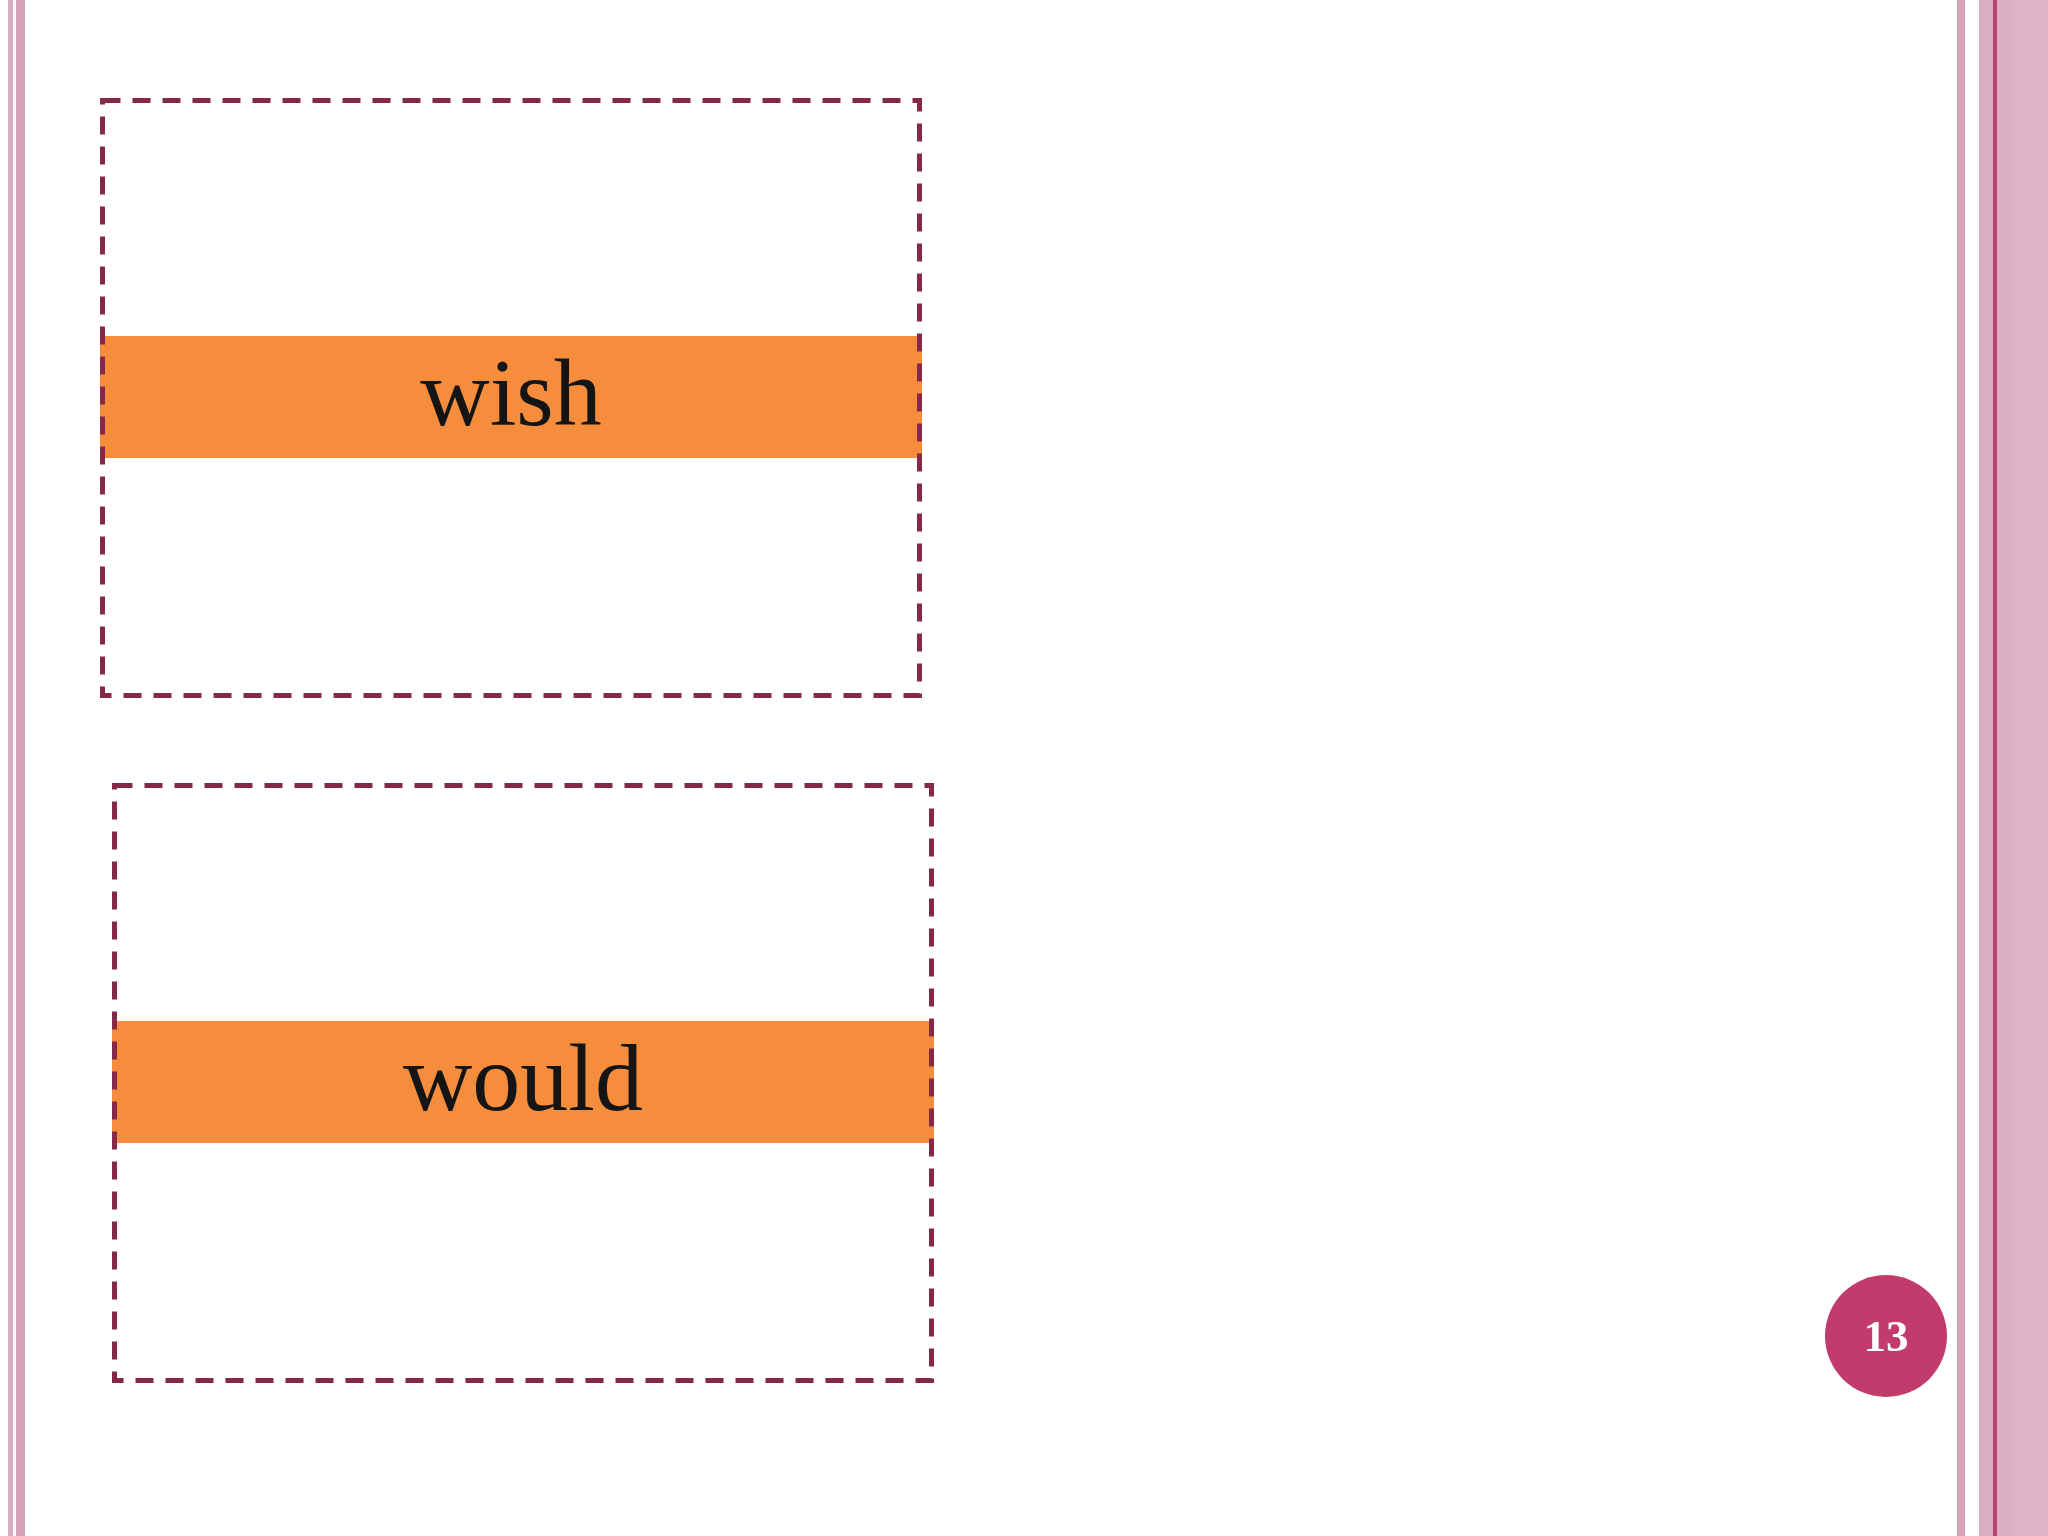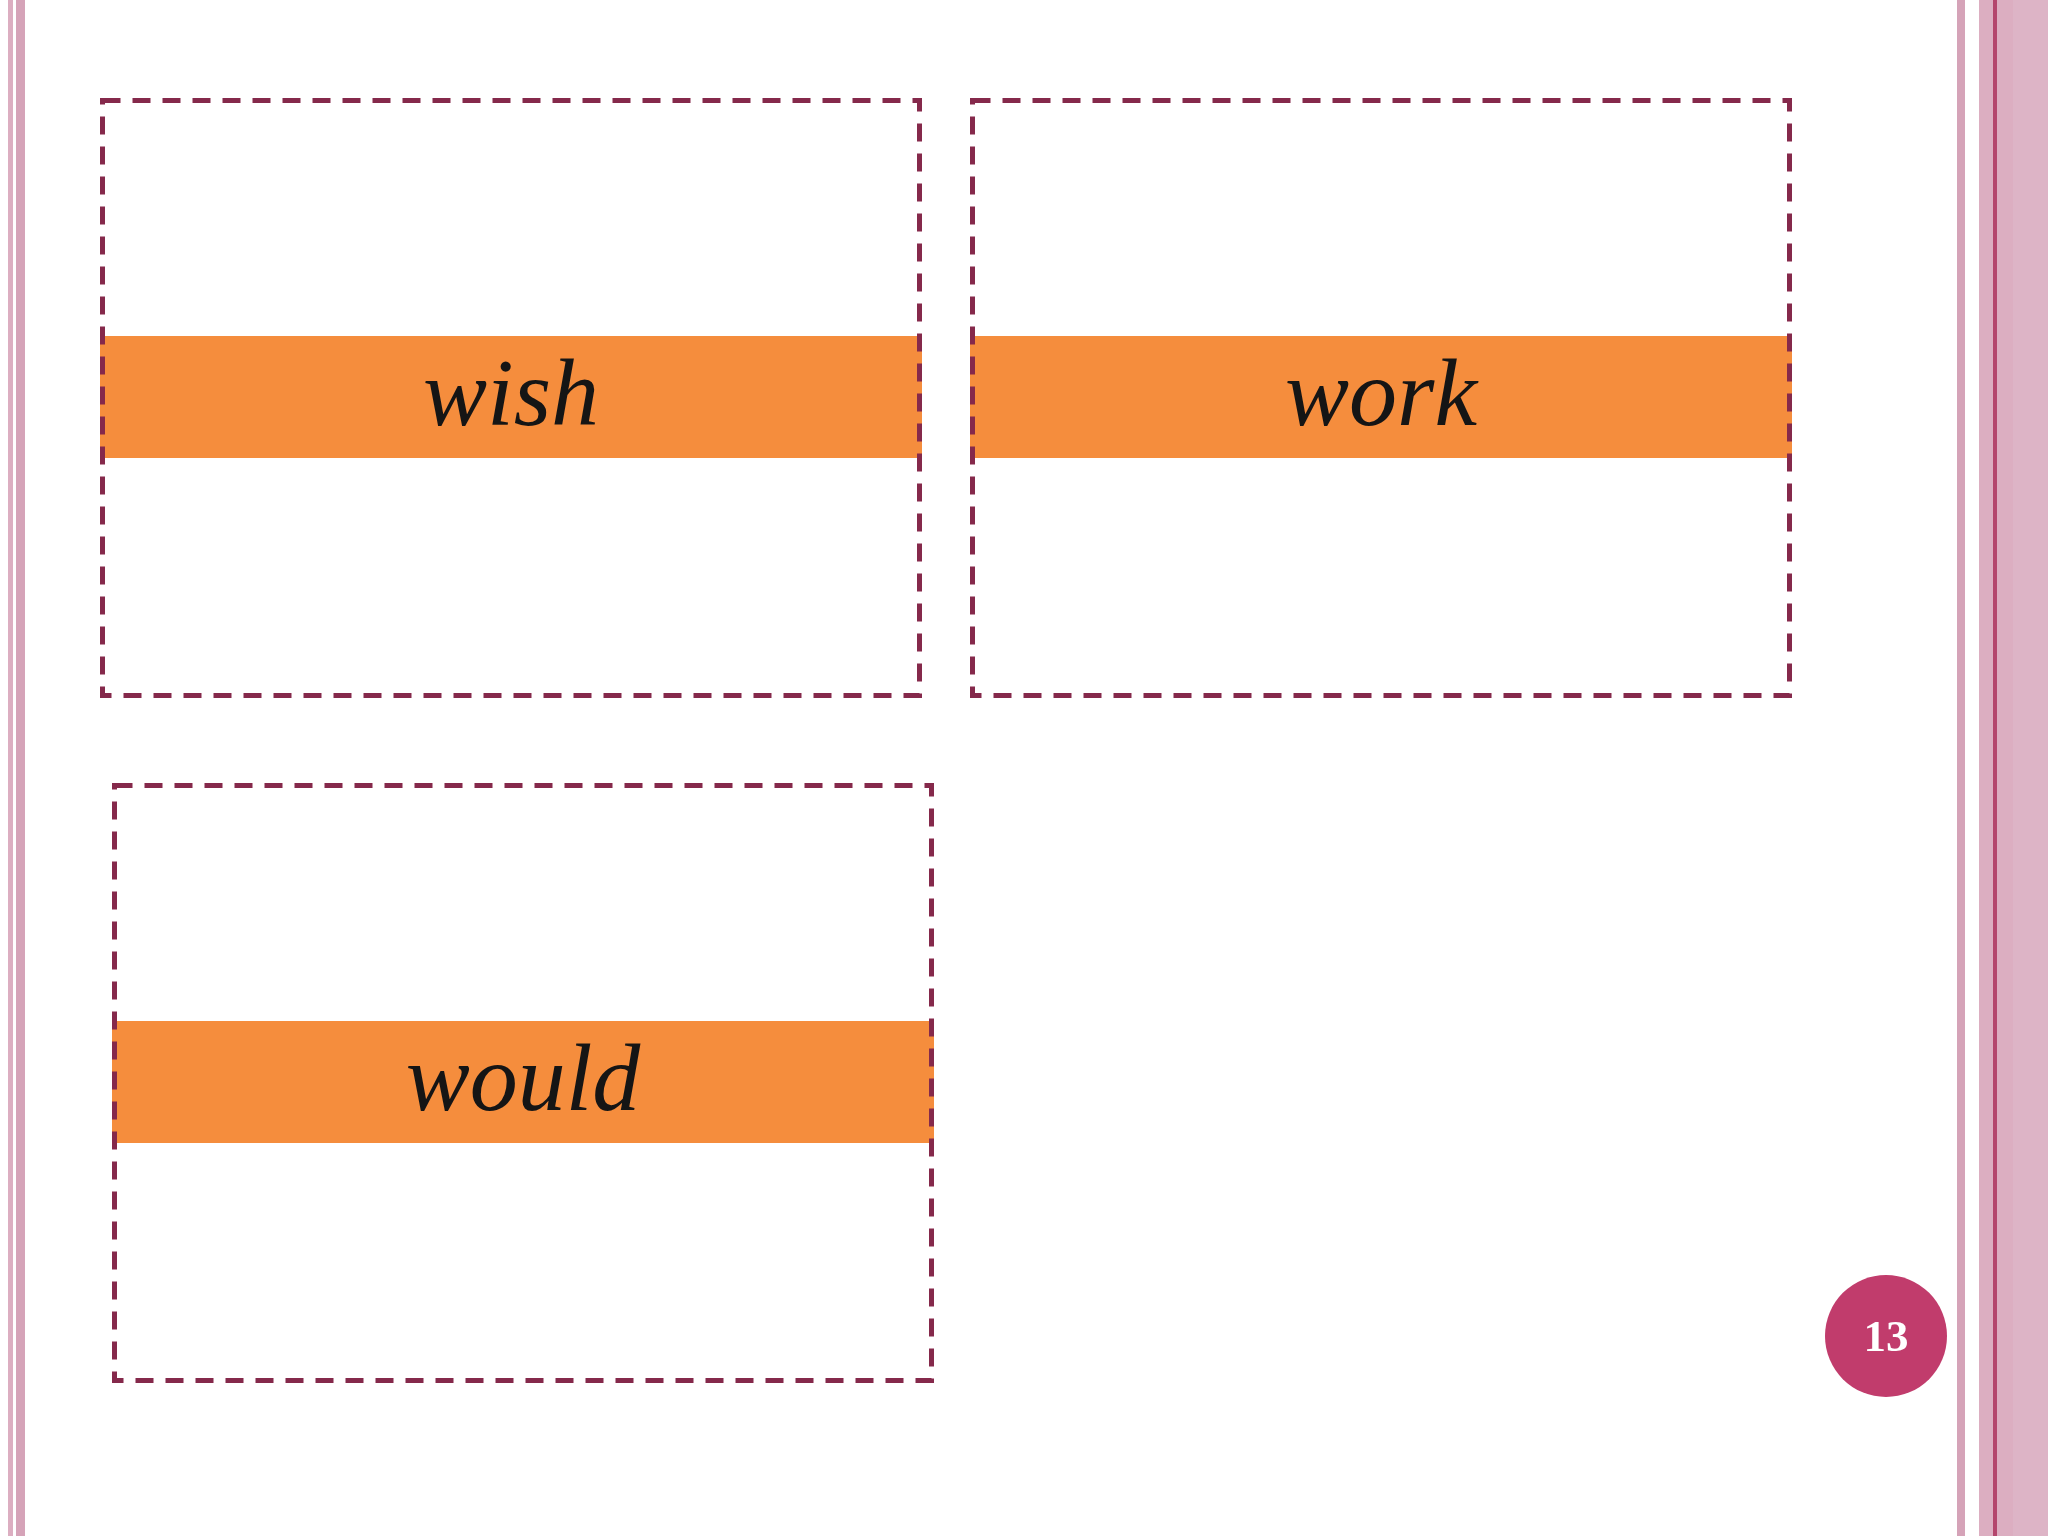--- a/index.html
+++ b/index.html
@@ -84,21 +84,20 @@
     display: flex;
     align-items: center;
     justify-content: center;
   }
   .word {
     font-size: 96px;
     line-height: 1;
     color: var(--word-text, #151515);
     transform: translateY(-4px);
     white-space: nowrap;
-    font-style: italic;
   }
 
   
   .badge {
     position: absolute;
     left: 1825px;
     top: 1275px;
     width: 122px;
     height: 122px;
     border-radius: 50%;
@@ -129,28 +128,20 @@
 
   <div class="card c1">
     <div class="band">
       <span class="word">wish</span>
     </div>
     <svg class="dash" viewBox="0 0 822 600" preserveAspectRatio="none" xmlns="http://www.w3.org/2000/svg">
       <rect x="2.5" y="2.5" width="817" height="595"></rect>
     </svg>
   </div>
 
-  <div class="card c2">
-    <div class="band">
-      <span class="word">work</span>
-    </div>
-    <svg class="dash" viewBox="0 0 822 600" preserveAspectRatio="none" xmlns="http://www.w3.org/2000/svg">
-      <rect x="2.5" y="2.5" width="817" height="595"></rect>
-    </svg>
-  </div>
 
   <div class="card c3">
     <div class="band">
       <span class="word">would</span>
     </div>
     <svg class="dash" viewBox="0 0 822 600" preserveAspectRatio="none" xmlns="http://www.w3.org/2000/svg">
       <rect x="2.5" y="2.5" width="817" height="595"></rect>
     </svg>
   </div>
 

